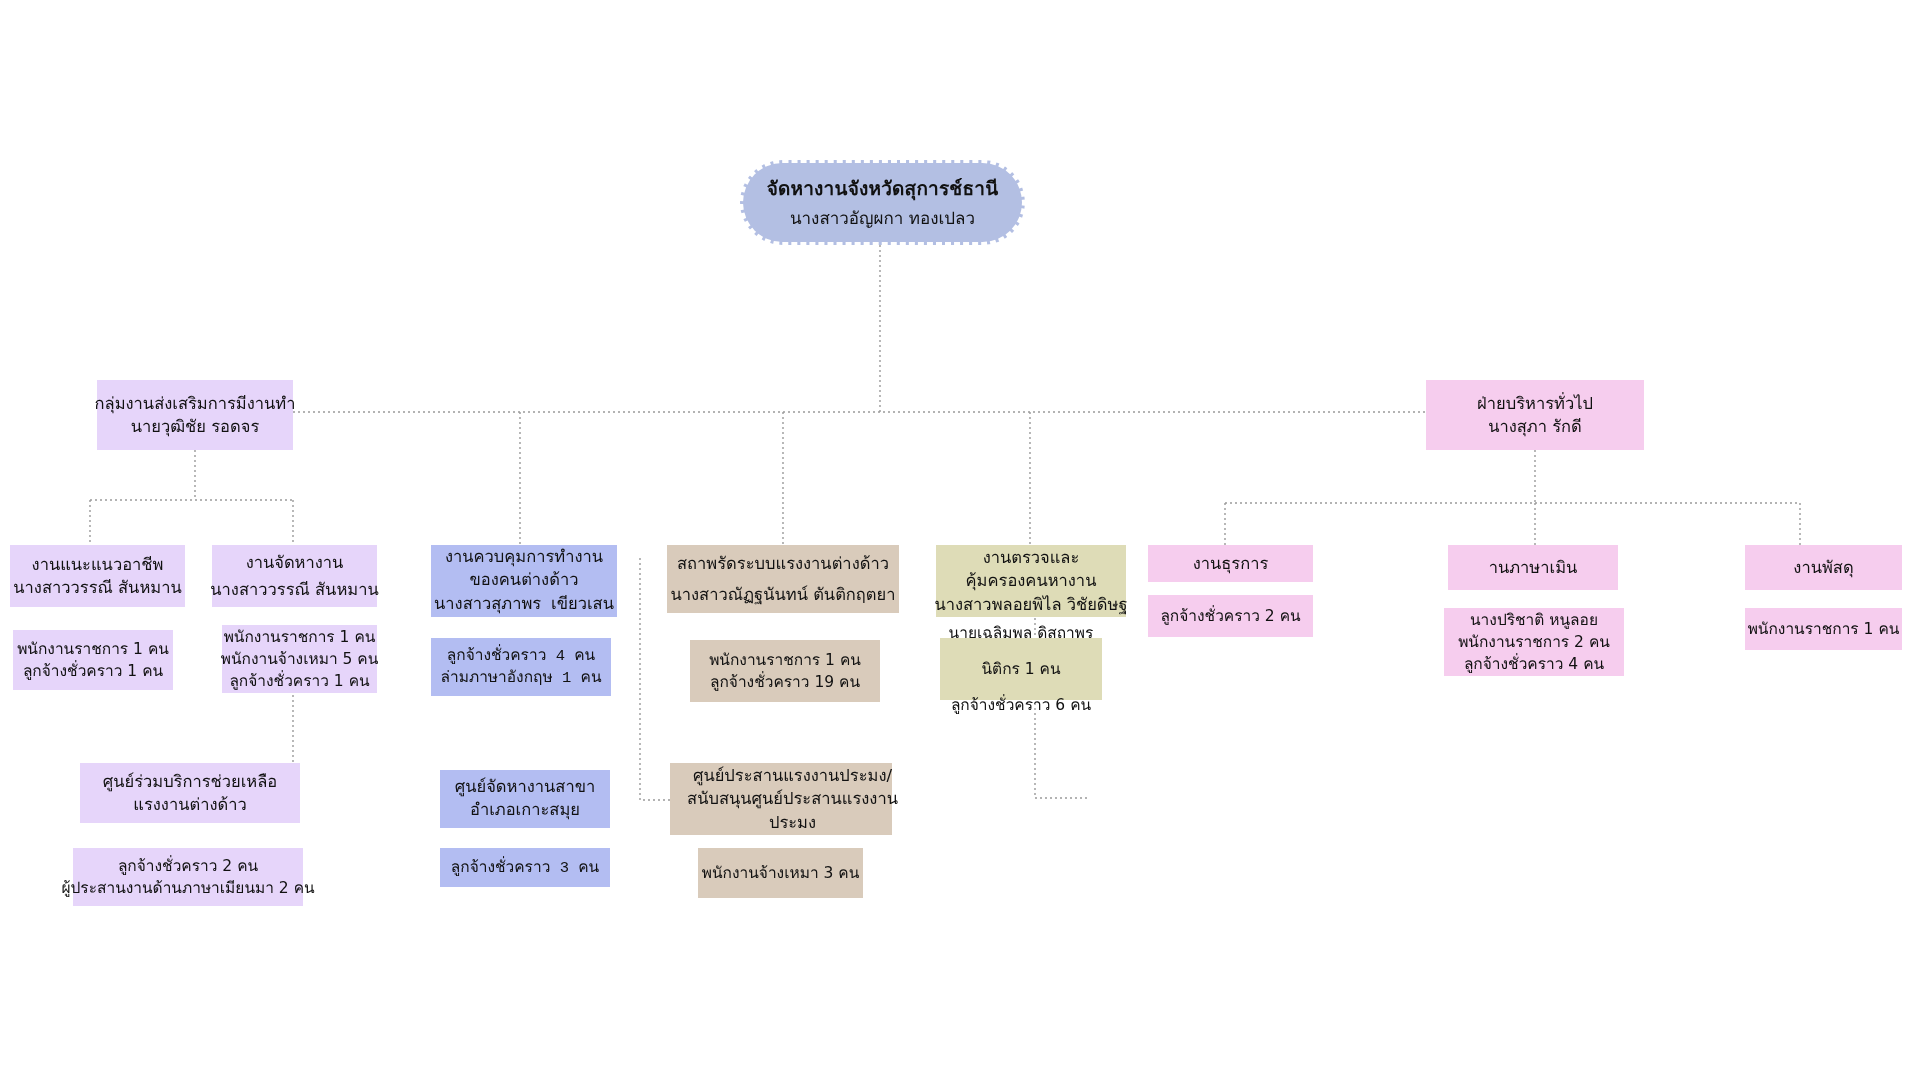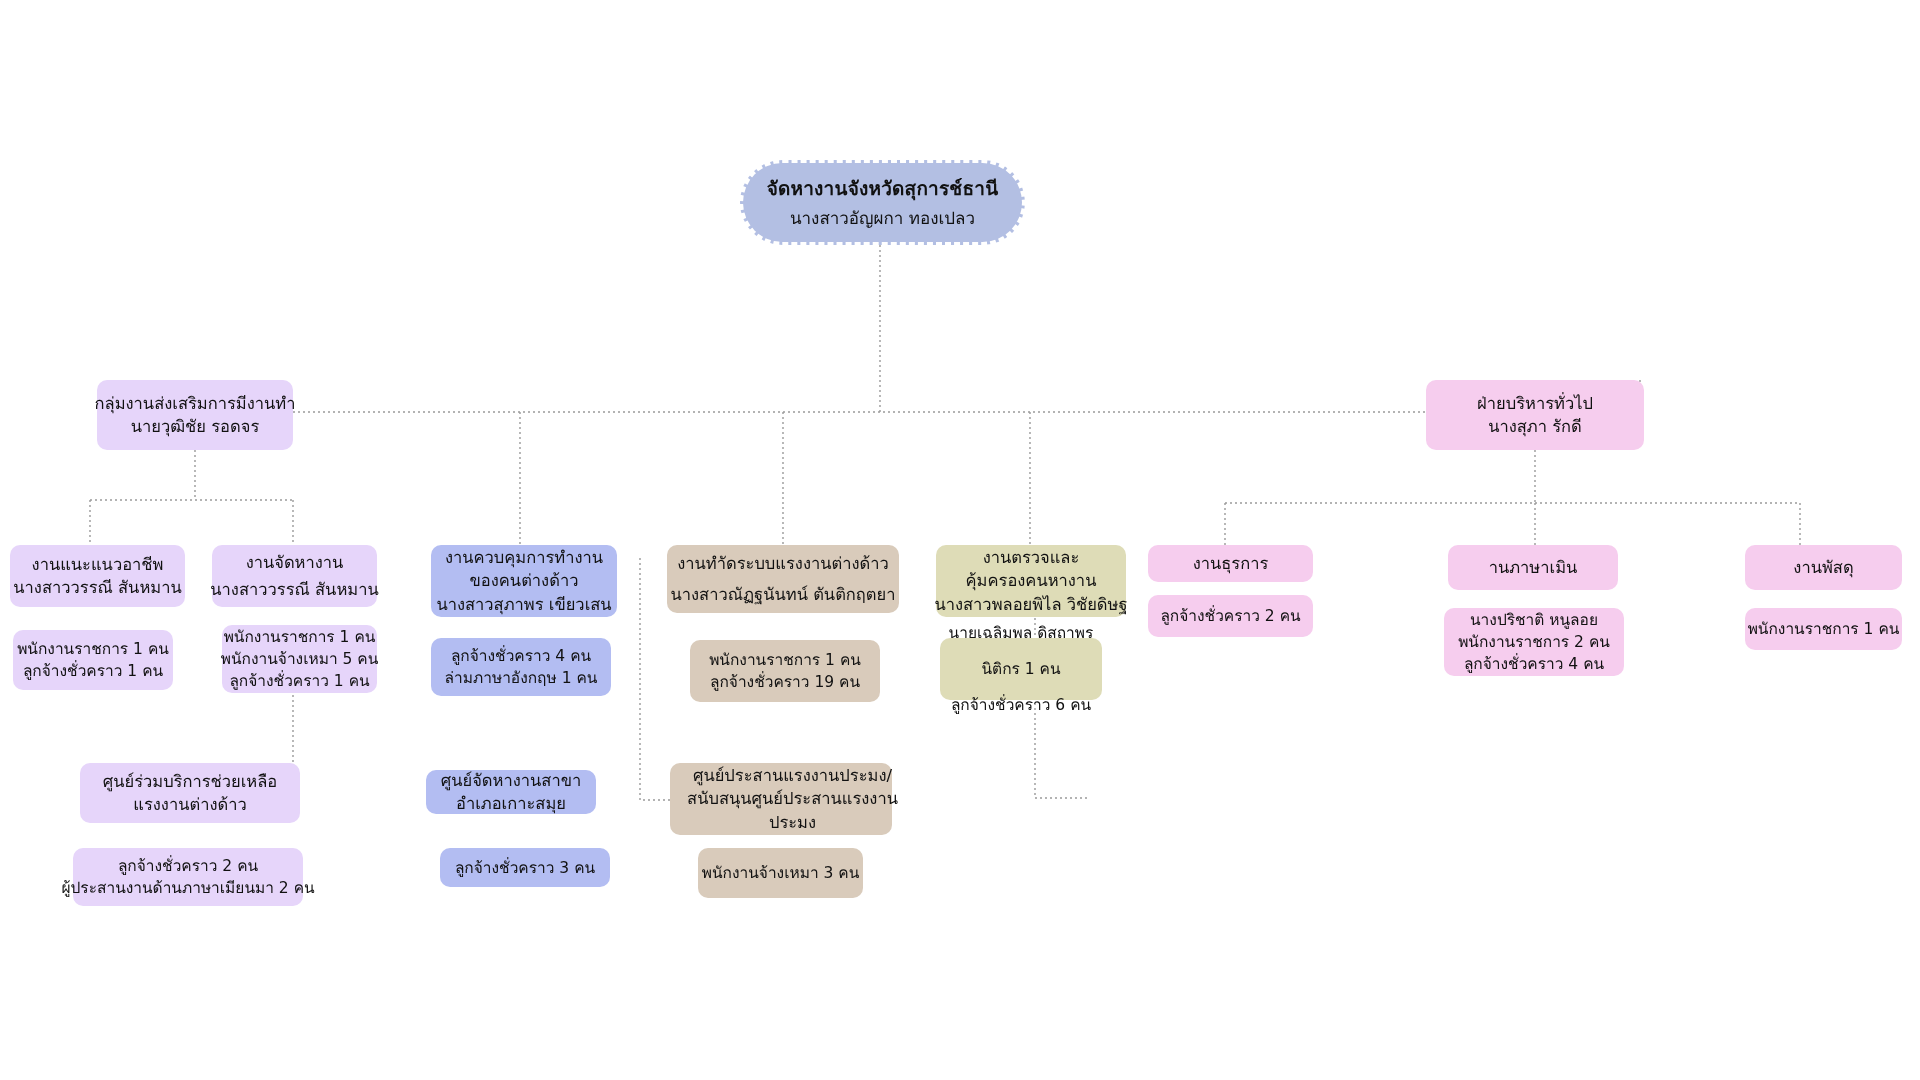--- a/index.html
+++ b/index.html
@@ -29,41 +29,41 @@
     pointer-events: none;
   }
   .node {
     position: absolute;
     box-sizing: border-box;
     display: flex;
     flex-direction: column;
     align-items: center;
     justify-content: center;
     text-align: center;
-    border-radius: 10px;
+    border-radius: 0;
     color: #111111;
     line-height: 1.42;
     padding: 6px 8px;
     z-index: 2;
   }
   .node .ln { display: block; white-space: nowrap; }
 
   
   .root {
     border-radius: 46px;
     border: 3px dashed #ffffff;
     background: #b3bfe3;
   }
   .root .ln.title { font-weight: bold; font-size: 19px; letter-spacing: .2px; }
   .root .ln.sub { font-size: 17px; padding-top: 4px; }
 
   
   .c-lilac   { background: #e6d5fa; }
   .c-pink    { background: #f6cdee; }
-  .c-blue    { background: #b3bdf2; }
+  .c-blue    { background: #b3bdf2; font-family: Liberation Mono, monospace; }
   .c-tan     { background: #d9cbbb; }
   .c-olive   { background: #dedcb7; }
 
   .t-head { font-size: 16.5px; }
   .t-body { font-size: 15.5px; }
   .gap-line { height: 7px; }
 </style>
 </head>
 <body>
 
@@ -146,30 +146,30 @@
 
   <div class="node c-blue t-head" style="left:431px; top:545px; width:186px; height:72px;">
     <span class="ln">งานควบคุมการทำงาน</span>
     <span class="ln">ของคนต่างด้าว</span>
     <span class="ln">นางสาวสุภาพร  เขียวเสน</span>
   </div>
   <div class="node c-blue t-body" style="left:431px; top:638px; width:180px; height:58px;">
     <span class="ln">ลูกจ้างชั่วคราว 4 คน</span>
     <span class="ln">ล่ามภาษาอังกฤษ 1 คน</span>
   </div>
-  <div class="node c-blue t-head" style="left:426px; top:770px; width:170px; height:44px;padding-left:8px;">
+  <div class="node c-blue t-head" style="left:440px; top:770px; width:170px; height:58px;padding-left:8px;">
     <span class="ln">ศูนย์จัดหางานสาขา</span>
     <span class="ln">อำเภอเกาะสมุย</span>
   </div>
   <div class="node c-blue t-body" style="left:440px; top:848px; width:170px; height:39px;">
     <span class="ln">ลูกจ้างชั่วคราว 3 คน</span>
   </div>
 
   <div class="node c-tan t-head" style="left:667px; top:545px; width:232px; height:68px;">
-    <span class="ln">งานทำัดระบบแรงงานต่างด้าว</span>
+    <span class="ln">สถาพรัดระบบแรงงานต่างด้าว</span>
     <span class="gap-line"></span>
     <span class="ln">นางสาวณัฏฐนันทน์ ตันติกฤตยา</span>
   </div>
   <div class="node c-tan t-body" style="left:690px; top:640px; width:190px; height:62px;">
     <span class="ln">พนักงานราชการ 1 คน</span>
     <span class="ln">ลูกจ้างชั่วคราว 19 คน</span>
   </div>
   <div class="node c-tan t-head" style="left:670px; top:763px; width:222px; height:72px;padding-left:31px;">
     <span class="ln">ศูนย์ประสานแรงงานประมง/</span>
     <span class="ln">สนับสนุนศูนย์ประสานแรงงาน</span>

